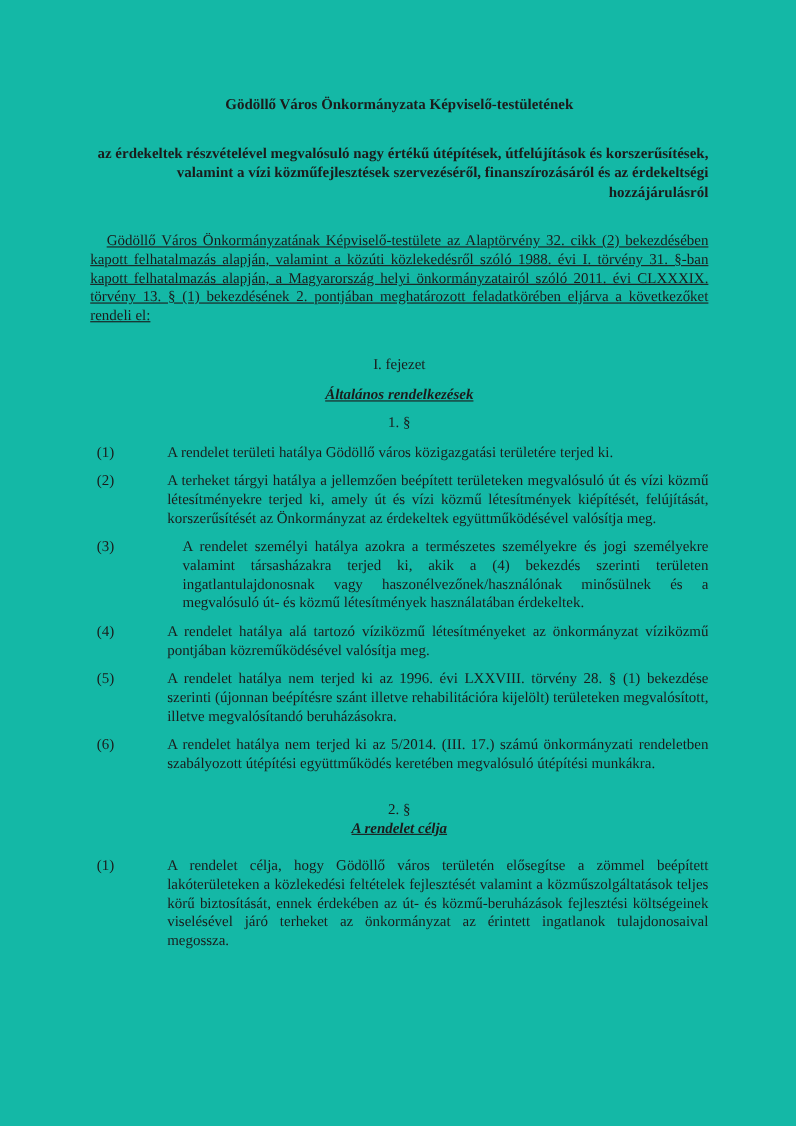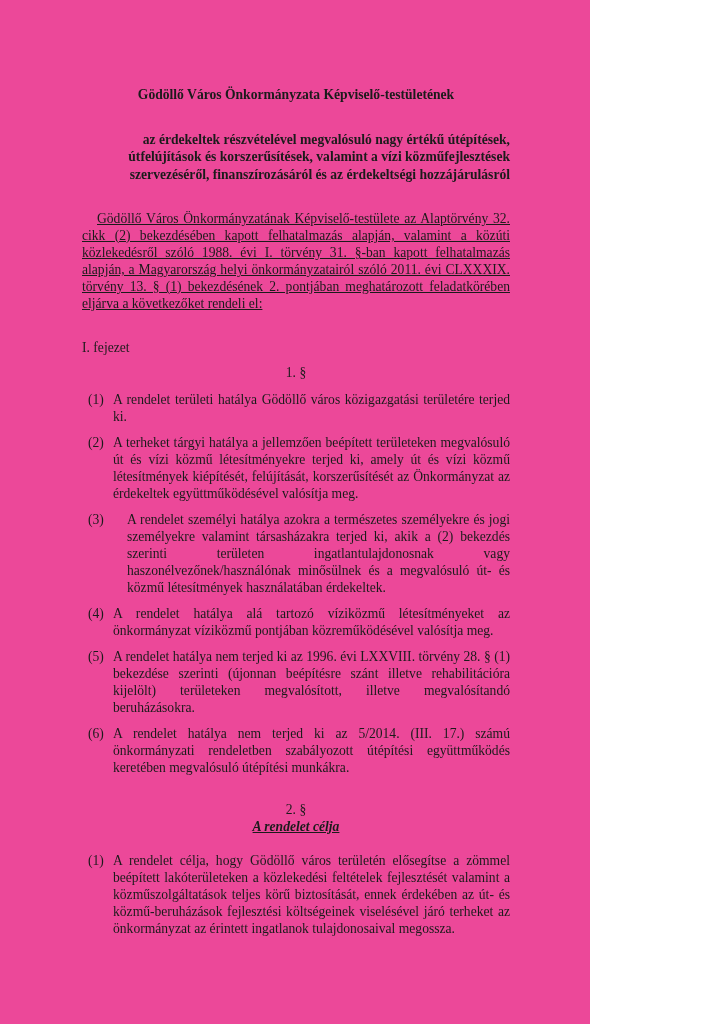--- a/index.html
+++ b/index.html
@@ -1,21 +1,21 @@
 <!DOCTYPE html>
 <html lang="hu"><head>
 <meta charset="utf-8">
 <style>
   html, body { margin: 0; padding: 0; background: #ffffff; }
   .page {
     position: relative;
-    width: 590px;
+    width: 724px;
     height: 1024px;
     box-sizing: border-box;
-    background: #ec4899;
+    background: #14b8a6;
     padding: 86px 80px 0 82px;
     font-family: "Liberation Serif", "DejaVu Serif", serif;
     font-size: 13.6px;
     line-height: 17px;
     color: #1b1b1b;
     overflow: hidden;
   }
   .title-block {
     text-align: center;
     font-weight: bold;
@@ -28,21 +28,21 @@
     line-height: 17.5px;
     margin: 0 0 27px 0;
   }
   .preamble {
     margin: 0;
     text-align: justify;
     text-indent: 15px;
     text-decoration: underline;
   }
   .chapter-heading {
-    text-align: left;
+    text-align: center;
     margin-top: 27px;
   }
   .sec-title {
     text-align: center;
     font-weight: bold;
     font-style: italic;
     text-decoration: underline;
     margin-top: 11px;
   }
   .sec-num {
@@ -55,20 +55,21 @@
     margin-bottom: 9px;
   }
   .item .marker {
     flex: 0 0 25px;
     white-space: nowrap;
   }
   .item.wide .marker { flex: 0 0 39px; }
   .item .itext {
     flex: 1;
     text-align: justify;
+    margin-left: 39px;
   }
   .sec2-num { text-align: center; margin-top: 25px; }
   .sec2-title {
     text-align: center;
     font-weight: bold;
     font-style: italic;
     text-decoration: underline;
   }
   .items.second { margin-top: 17px; }
 </style>
@@ -79,34 +80,35 @@
 
   <div class="title-block">
     <div class="t-line">Gödöllő Város Önkormányzata Képviselő-testületének</div>
   </div>
 
   <div class="subtitle">az érdekeltek részvételével megvalósuló nagy értékű útépítések, útfelújítások és korszerűsítések, valamint a vízi közműfejlesztések szervezéséről, finanszírozásáról és az érdekeltségi hozzájárulásról</div>
 
   <p class="preamble">Gödöllő Város Önkormányzatának Képviselő-testülete az Alaptörvény 32. cikk (2) bekezdésében kapott felhatalmazás alapján, valamint a közúti közlekedésről szóló 1988. évi I. törvény 31. §-ban kapott felhatalmazás alapján, a Magyarország helyi önkormányzatairól szóló 2011. évi CLXXXIX. törvény 13. § (1) bekezdésének 2. pontjában meghatározott feladatkörében eljárva a következőket rendeli el:</p>
 
   <div class="chapter-heading">I. fejezet</div>
+  <div class="sec-title">Általános rendelkezések</div>
   <div class="sec-num">1. §</div>
 
   <div class="items">
     <div class="item">
       <span class="marker">(1)</span>
       <span class="itext">A rendelet területi hatálya Gödöllő város közigazgatási területére terjed ki.</span>
     </div>
     <div class="item">
       <span class="marker">(2)</span>
       <span class="itext">A terheket tárgyi hatálya a jellemzően beépített területeken megvalósuló út és vízi közmű létesítményekre terjed ki, amely út és vízi közmű létesítmények kiépítését, felújítását, korszerűsítését az Önkormányzat az érdekeltek együttműködésével valósítja meg.</span>
     </div>
     <div class="item wide">
       <span class="marker">(3)</span>
-      <span class="itext">A rendelet személyi hatálya azokra a természetes személyekre és jogi személyekre valamint társasházakra terjed ki, akik a (2) bekezdés szerinti területen ingatlantulajdonosnak vagy haszonélvezőnek/használónak minősülnek és a megvalósuló út- és közmű létesítmények használatában érdekeltek.</span>
+      <span class="itext">A rendelet személyi hatálya azokra a természetes személyekre és jogi személyekre valamint társasházakra terjed ki, akik a (4) bekezdés szerinti területen ingatlantulajdonosnak vagy haszonélvezőnek/használónak minősülnek és a megvalósuló út- és közmű létesítmények használatában érdekeltek.</span>
     </div>
     <div class="item">
       <span class="marker">(4)</span>
       <span class="itext">A rendelet hatálya alá tartozó víziközmű létesítményeket az önkormányzat víziközmű pontjában közreműködésével valósítja meg.</span>
     </div>
     <div class="item">
       <span class="marker">(5)</span>
       <span class="itext">A rendelet hatálya nem terjed ki az 1996. évi LXXVIII. törvény 28. § (1) bekezdése szerinti (újonnan beépítésre szánt illetve rehabilitációra kijelölt) területeken megvalósított, illetve megvalósítandó beruházásokra.</span>
     </div>
     <div class="item">

